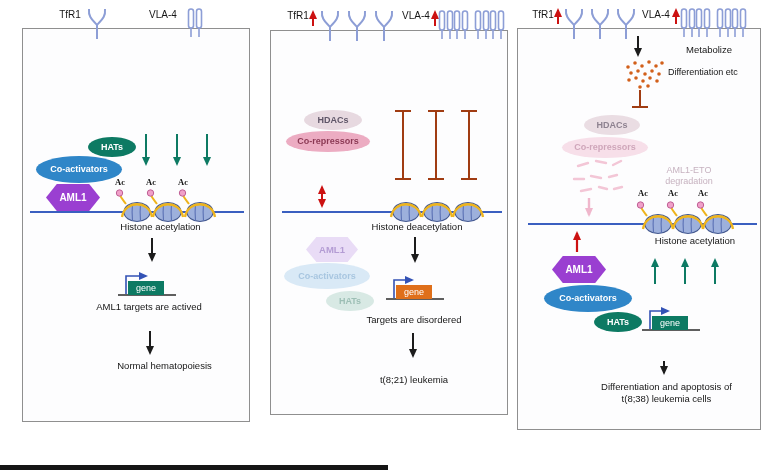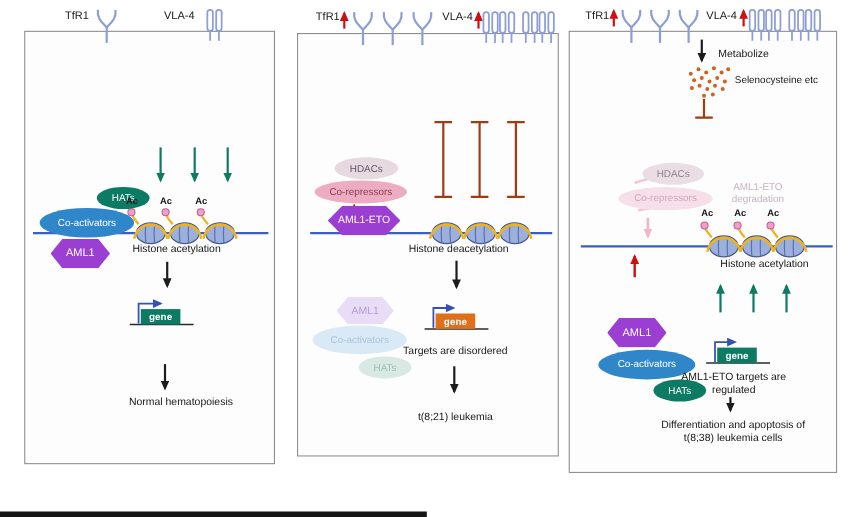--- a/index.html
+++ b/index.html
@@ -2,28 +2,28 @@
 <html><head>
 <meta charset="utf-8">
 <style>
   * { margin:0; padding:0; box-sizing:border-box; }
   html,body { width:780px; height:470px; background:#fff; overflow:hidden;
               font-family:"Liberation Sans", sans-serif; }
   .fig { position:absolute; left:0; top:0; width:780px; height:470px; }
   .panel { position:absolute; border:1px solid #8f8f8f; background:#fdfdfe; z-index:1; }
   .gfx { position:absolute; left:0; top:0; z-index:2; pointer-events:none; }
   .shape { position:absolute; z-index:3; display:flex; align-items:center; justify-content:center;
-           font-weight:400; color:#fff; text-align:center; line-height:1;margin-top:33px; }
+           font-weight:700; color:#fff; text-align:center; line-height:1; }
   .ell { border-radius:50%; }
   .hex { clip-path:polygon(20% 0%, 80% 0%, 100% 50%, 80% 100%, 20% 100%, 0% 50%); }
   .genebox { position:absolute; z-index:3; display:flex; align-items:center; justify-content:center;
-             color:#fff; font-weight:700; font-size:9px;text-align:right; }
+             color:#fff; font-weight:400; font-size:9px;text-align:right; }
   .lbl { position:absolute; z-index:4; font-weight:400; color:#161616; text-align:center; line-height:1.25;
          font-size:9.5px; }
-  .ac { position:absolute; z-index:4; font-weight:700; color:#161616; text-align:center; font-size:8.5px; }
+  .ac { position:absolute; z-index:4; font-weight:700; color:#161616; text-align:center; font-size:8.5px;font-family:Liberation Serif, serif; }
   .arrT{stroke:#0d7a63;stroke-width:2;fill:none;marker-end:url(#mT);}
   .arrK{stroke:#1c1c1c;stroke-width:2;fill:none;marker-end:url(#mK);}
   .arrB{stroke:#3352b5;stroke-width:1.6;fill:none;marker-end:url(#mB);}
   .arrR{stroke:#cc1111;stroke-width:2;fill:none;marker-end:url(#mR);}
   .arrP{stroke:#f0b7cc;stroke-width:2.4;fill:none;marker-end:url(#mP);}
   .dna{stroke:#3a5fc0;stroke-width:2;fill:none;}
   .gline{stroke:#2a2a2a;stroke-width:1.4;}
   .tbar{stroke:#a03c12;stroke-width:2;fill:none;}
   .bottom-strip{ position:absolute; left:0; top:465px; width:388px; height:5px; background:#151515; z-index:5; }
 </style>
@@ -174,53 +174,52 @@
     <path d="M664,361 L664,373" class="arrK"></path>
   </svg>
 
   <div class="shape ell" style="left:88px;top:137px;width:48px;height:20px;background:#0d7a63;font-size:9px">HATs</div>
   <div class="shape ell" style="left:36px;top:156px;width:86px;height:27px;background:#2f86c8;font-size:9px">Co-activators</div>
   <div class="shape hex" style="left:46px;top:184px;width:54px;height:27px;background:#9a3fd1;font-size:10px">AML1</div>
   <div class="genebox" style="left:128px;top:281px;width:36px;height:14px;background:#0d7a63">gene</div>
 
   <div class="shape ell" style="left:304px;top:110px;width:58px;height:20px;background:#e7d9e0;color:#5f5668;font-size:9px">HDACs</div>
   <div class="shape ell" style="left:286px;top:131px;width:84px;height:21px;background:#ecacc2;color:#8c3a55;font-size:9px">Co-repressors</div>
-  <div class="shape hex" style="left:298px;top:154px;width:66px;height:27px;background:#9a3fd1;font-size:9.5px">AML1-ETO</div>
   <div class="shape hex" style="left:306px;top:237px;width:52px;height:25px;background:#e9dcf6;color:#b49cd4;font-size:9.5px">AML1</div>
   <div class="shape ell" style="left:284px;top:263px;width:86px;height:26px;background:#d9e9f6;color:#a8c6e0;font-size:9px">Co-activators</div>
   <div class="shape ell" style="left:326px;top:291px;width:48px;height:20px;background:#d8e9e4;color:#9dbfb5;font-size:9px">HATs</div>
   <div class="genebox" style="left:396px;top:285px;width:36px;height:14px;background:#df6f1a">gene</div>
 
   <div class="shape ell" style="left:584px;top:115px;width:56px;height:20px;background:#eadde3;color:#8e8290;font-size:9px">HDACs</div>
   <div class="shape ell" style="left:562px;top:137px;width:86px;height:21px;background:#f7dfe9;color:#cfa6ba;font-size:9px">Co-repressors</div>
   <div class="shape hex" style="left:552px;top:256px;width:54px;height:27px;background:#9a3fd1;font-size:10px">AML1</div>
   <div class="shape ell" style="left:544px;top:285px;width:88px;height:27px;background:#2f86c8;font-size:9px">Co-activators</div>
   <div class="shape ell" style="left:594px;top:312px;width:48px;height:20px;background:#0d7a63;font-size:9px">HATs</div>
   <div class="genebox" style="left:652px;top:316px;width:36px;height:14px;background:#0d7a63">gene</div>
 
   <div class="lbl" style="left:52px;top:9px;width:36px;font-size:10px">TfR1</div>
   <div class="lbl" style="left:143px;top:9px;width:40px;font-size:10px">VLA-4</div>
   <div class="ac" style="left:110px;top:177px;width:20px">Ac</div>
   <div class="ac" style="left:141px;top:177px;width:20px">Ac</div>
   <div class="ac" style="left:173px;top:177px;width:20px">Ac</div>
   <div class="lbl" style="left:98px;top:221px;width:125px">Histone acetylation</div>
+  <div class="lbl" style="left:93px;top:301px;width:112px">AML1 targets are actived</div>
   <div class="lbl" style="left:92px;top:360px;width:145px">Normal hematopoiesis</div>
 
   <div class="lbl" style="left:281px;top:10px;width:34px;font-size:10px">TfR1</div>
   <div class="lbl" style="left:396px;top:10px;width:40px;font-size:10px">VLA-4</div>
   <div class="lbl" style="left:352px;top:221px;width:130px">Histone deacetylation</div>
   <div class="lbl" style="left:352px;top:314px;width:124px">Targets are disordered</div>
   <div class="lbl" style="left:352px;top:374px;width:124px">t(8;21) leukemia</div>
 
   <div class="lbl" style="left:526px;top:9px;width:34px;font-size:10px">TfR1</div>
   <div class="lbl" style="left:636px;top:9px;width:40px;font-size:10px">VLA-4</div>
-  <div class="lbl" style="left:636px;top:44px;width:80px;text-align:center">Metabolize</div>
-  <div class="lbl" style="left:668px;top:67px;width:100px;text-align:left;font-size:9px">Selenocysteine etc</div>
+  <div class="lbl" style="left:652px;top:44px;width:80px;text-align:right">Metabolize</div>
+  <div class="lbl" style="left:668px;top:67px;width:100px;text-align:left;font-size:9px">Differentiation etc</div>
   <div class="lbl" style="left:648px;top:165px;width:82px;font-size:9px;color:#c7b3c0">AML1-ETO degradation</div>
   <div class="ac" style="left:633px;top:188px;width:20px">Ac</div>
   <div class="ac" style="left:663px;top:188px;width:20px">Ac</div>
   <div class="ac" style="left:693px;top:188px;width:20px">Ac</div>
   <div class="lbl" style="left:633px;top:235px;width:124px">Histone acetylation</div>
-  <div class="lbl" style="left:608px;top:337px;width:118px">AML1-ETO targets are regulated</div>
   <div class="lbl" style="left:600px;top:381px;width:133px">Differentiation and apoptosis of t(8;38) leukemia cells</div>
 
   <div class="bottom-strip"></div>
 </div>
 
 </body></html>

